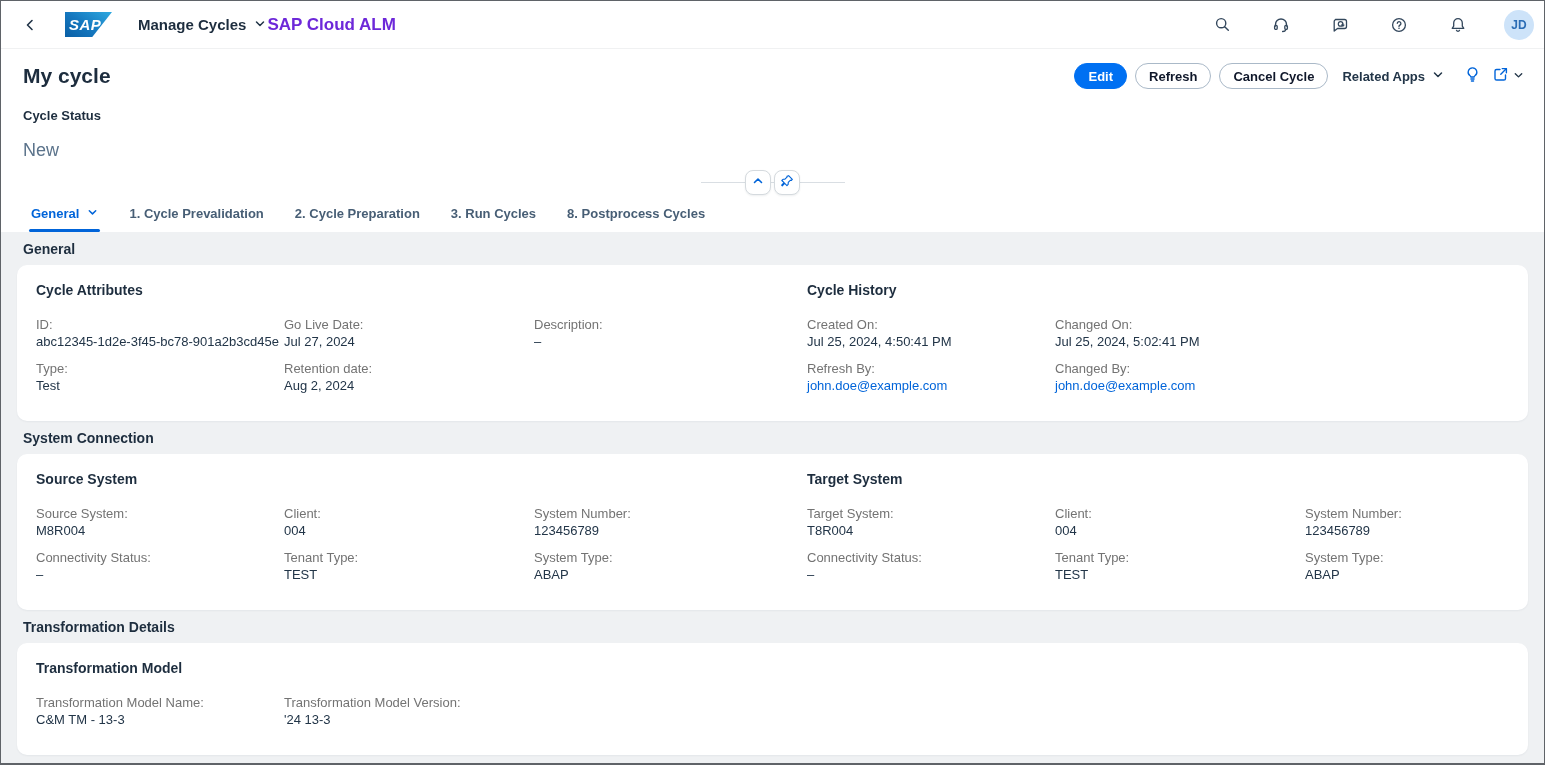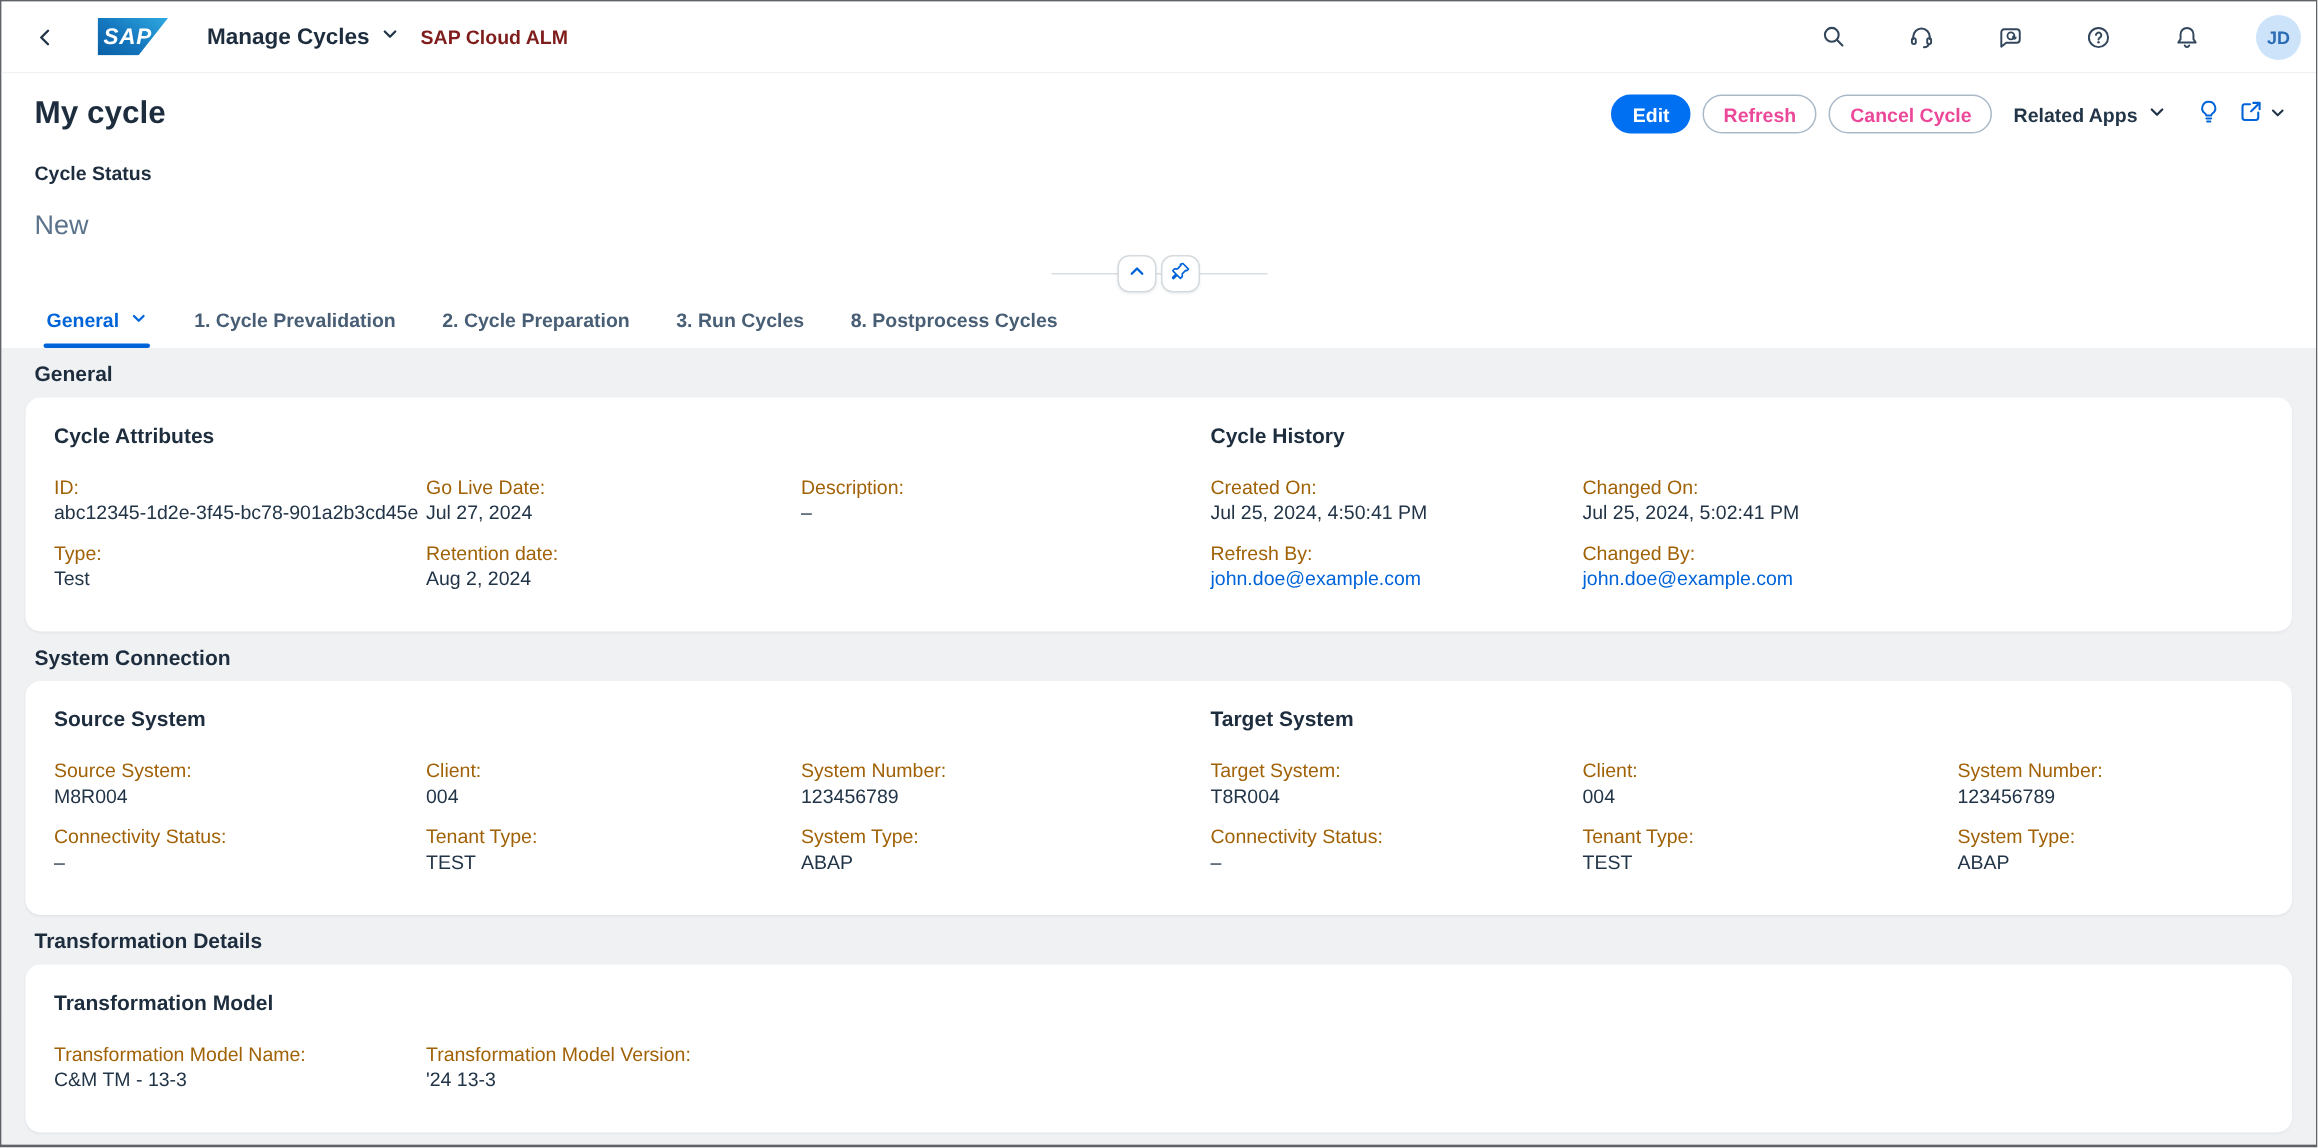--- a/index.html
+++ b/index.html
@@ -17,35 +17,35 @@
     display:flex; align-items:center; justify-content:center; cursor:pointer; }
   .iconbtn svg{ display:block; }
   .sap-logo{ width:47px; height:25px; margin-left:18px;
     background:linear-gradient(215deg,#2fa9e0 0%,#1578bf 55%,#0a5fa5 100%);
     clip-path:polygon(0 0,100% 0,58% 100%,0 100%);
     color:#fff; font-weight:bold; font-style:italic; font-size:15px; letter-spacing:.5px;
     display:flex; align-items:center; padding-left:4px; }
   .app-title-wrap{ display:flex; align-items:center; margin-left:26px; cursor:pointer; }
   .app-title{ font-size:15px; font-weight:700; color:#1d2d3e; }
   .app-title-wrap svg{ margin-left:8px; }
-  .app-subtitle{ font-size:13px; font-weight:600; color:#7f1d1d; margin-left:14px; }
+  .app-subtitle{ font-size:17px; font-weight:600; color:#6d28d9; margin-left:1px; }
   .shell-right{ margin-left:auto; display:flex; align-items:center; gap:25px; }
   .avatar{ width:30px; height:30px; border-radius:50%; background:#cde3f9; color:#2a6cb5;
     font-size:12px; font-weight:700; display:flex; align-items:center; justify-content:center;
     cursor:pointer; margin-left:4px; }
 
   
   .page-header{ background:#fff; padding:14px 22px 0 22px; }
   .title-row{ display:flex; align-items:center; }
   .page-title{ font-size:21px; font-weight:700; color:#1d2d3e; }
   .actions{ margin-left:auto; display:flex; align-items:center; gap:8px; }
   .btn{ height:26px; border-radius:14px; font-size:13px; font-weight:600; cursor:pointer;
     padding:0 13px; display:flex; align-items:center; font-family:inherit; }
   .btn-primary{ background:#0070f2; border:1px solid #0070f2; color:#fff; }
-  .btn-outline{ background:#fff; border:1px solid #aab9c8; color:#ec4899; }
+  .btn-outline{ background:#fff; border:1px solid #aab9c8; color:#0f172a; }
   .btn-ghost{ background:transparent; border:none; color:#223548; gap:7px; padding:0 6px; }
   .hdr-iconbtn{ width:28px; height:26px; background:transparent; border:none; cursor:pointer;
     display:flex; align-items:center; justify-content:center; gap:4px; }
   .status-label{ margin-top:19px; font-size:13px; font-weight:700; color:#1d2d3e; }
   .status-value{ margin-top:17px; font-size:18px; font-weight:400; color:#5b738b; }
 
   
   .anchor-row{ position:relative; height:32px; margin-top:5px; display:flex;
     align-items:center; justify-content:center; }
   .anchor-line{ position:absolute; left:calc(50% - 72px); width:144px; top:50%; height:1px;
@@ -67,21 +67,21 @@
   
   .content{ flex:1; background:#eff1f3; overflow:hidden; }
   .section-title{ font-size:14px; font-weight:700; color:#1d2d3e; padding:9px 22px 8px 22px; }
   .card{ background:#fff; border-radius:10px; margin:0 16px; padding:17px 19px 27px 19px;
     box-shadow:0 1px 2px rgba(27,45,62,.05); }
   .panels{ display:grid; grid-template-columns:748px 1fr;gap:23px; }
   .group-heading{ font-size:14px; font-weight:700; color:#1d2d3e; margin-bottom:19px; }
   .fields{ display:grid; grid-template-columns:248px 250px 1fr; row-gap:11px; }
   .fields.two-col .field:nth-child(odd){ grid-column:1; }
   .field{ font-size:13px; line-height:16px; }
-  .f-label{ color:#a16207; }
+  .f-label{ color:#737373; }
   .f-value{ color:#223548; margin-top:1px; }
   .f-value.link{ color:#0064d9; cursor:pointer; }
 </style>
 </head>
 <body>
 
 <div class="viewport">
 
   <div class="shellbar">
     <button class="iconbtn">

